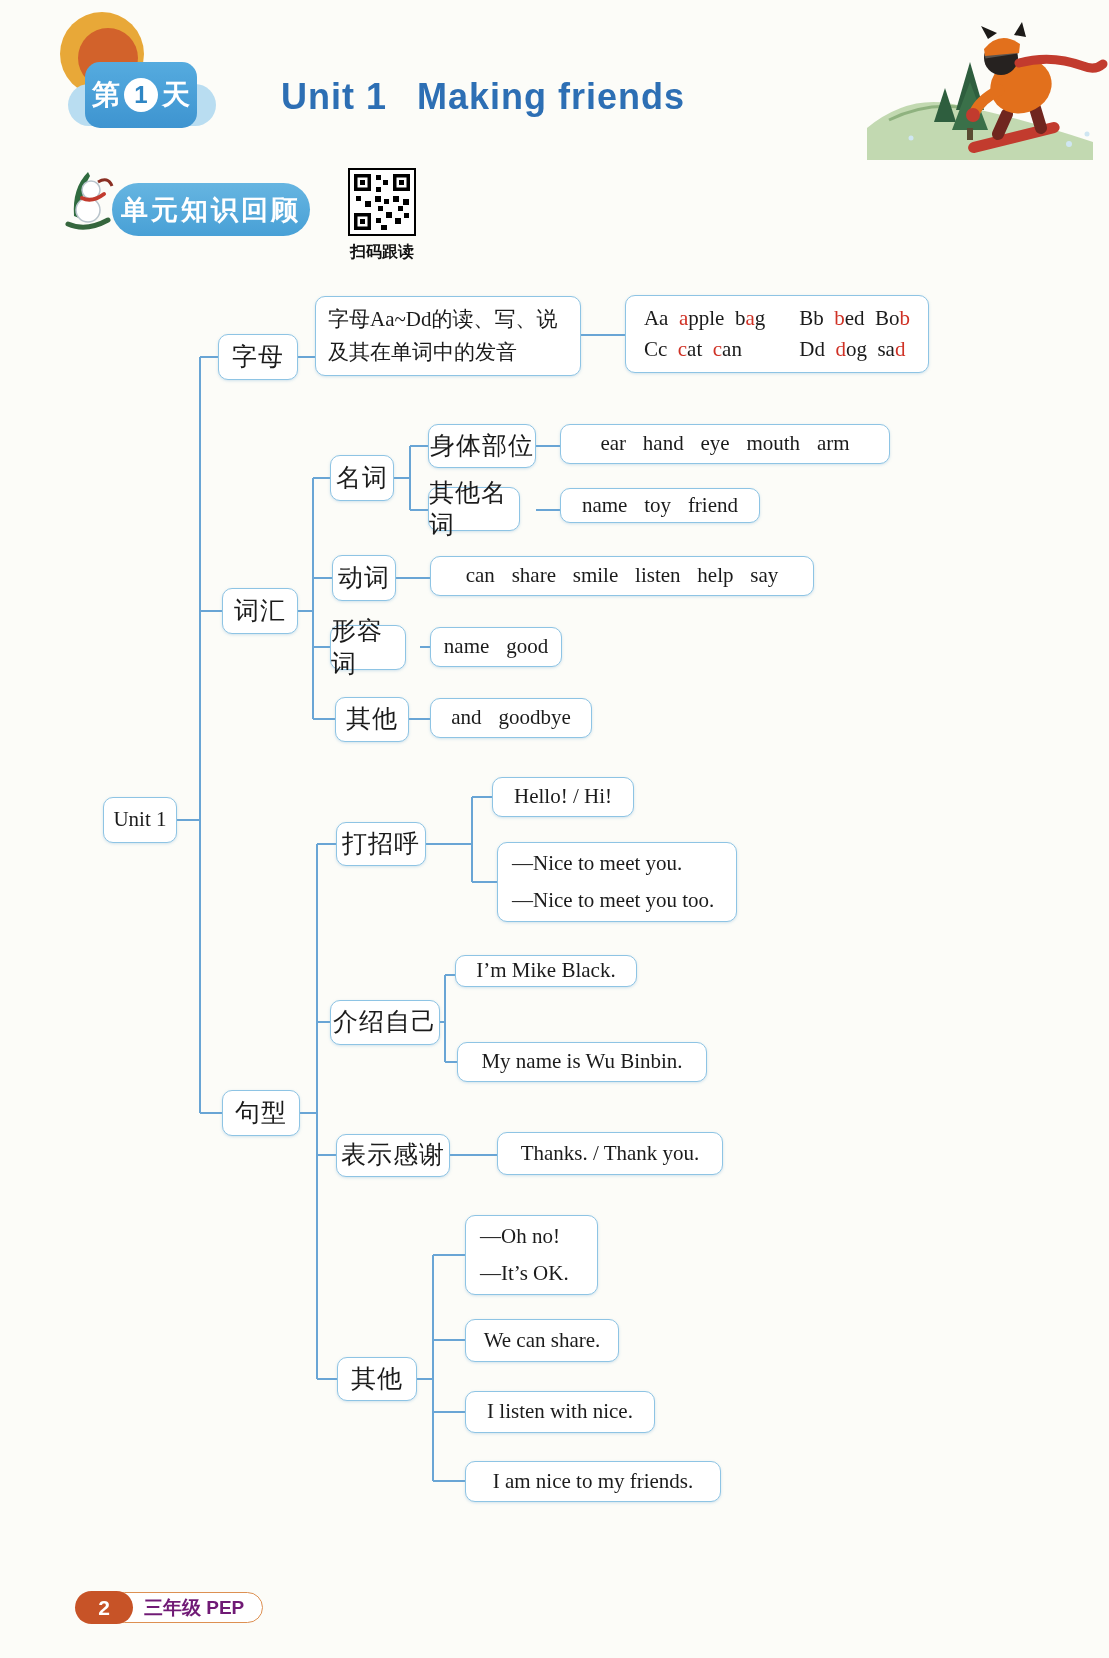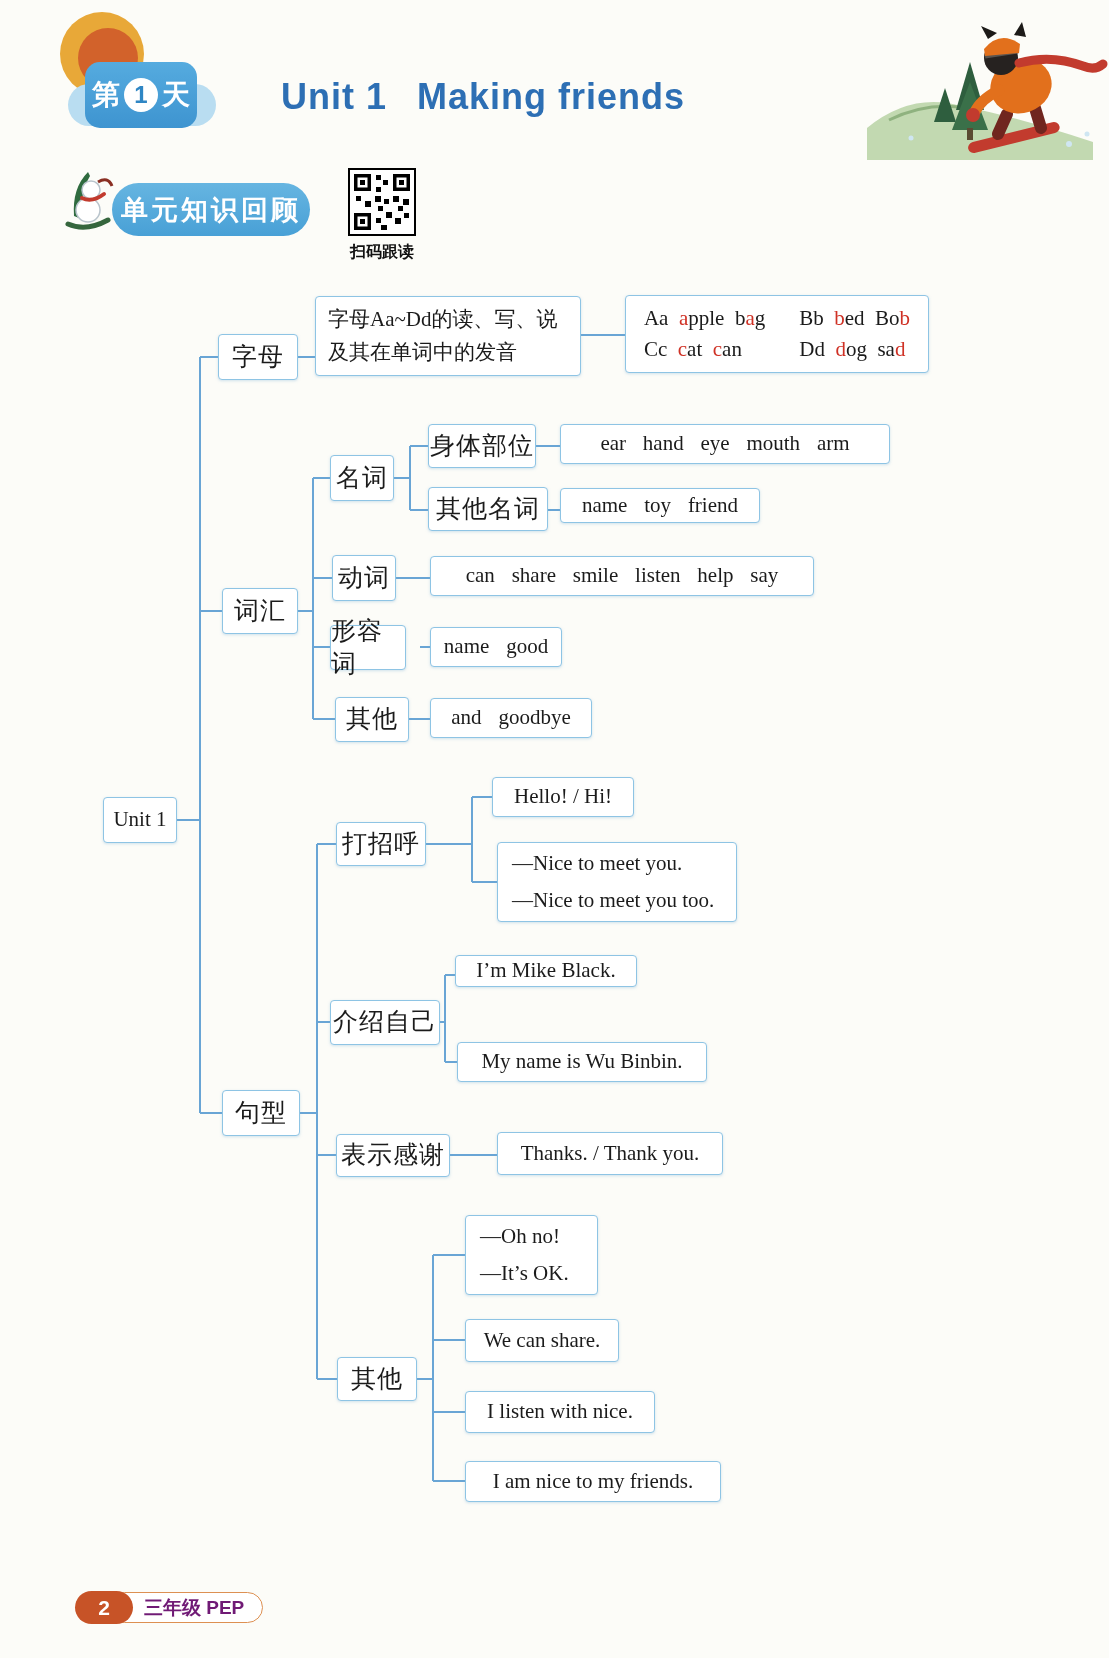--- a/index.html
+++ b/index.html
@@ -20,21 +20,21 @@
   .section-badge{position:absolute;left:112px;top:183px;width:198px;height:53px;border-radius:27px;
                  background:linear-gradient(#66b5e1,#48a0d6);color:#fff;display:flex;align-items:center;justify-content:center;
                  font:bold 27px "Liberation Sans",sans-serif;letter-spacing:3px;z-index:2}
   .badge-icon{position:absolute;left:58px;top:166px;z-index:1}
   .qr{position:absolute;left:348px;top:168px}
   .qr-caption{position:absolute;left:340px;top:242px;width:84px;text-align:center;
               font:bold 16px "Liberation Sans",sans-serif;color:#111}
   .illus{position:absolute;left:849px;top:16px}
   
   #wires{position:absolute;left:0;top:0;z-index:1}
-  .node{position:absolute;background:#fff;border:1.6px solid #8ec4e4;border-radius:4px;
+  .node{position:absolute;background:#fff;border:1.6px solid #8ec4e4;border-radius:10px;
         display:flex;align-items:center;justify-content:center;font-size:21px;line-height:1.3;
         box-shadow:0 1px 3px rgba(125,178,214,.35);z-index:2}
   .cn{font-size:25px;letter-spacing:1px}
   .words{word-spacing:.55em}
   .two{flex-direction:column;align-items:flex-start;justify-content:center;gap:9px;padding:6px 14px}
   .desc{flex-direction:column;align-items:flex-start;justify-content:center;gap:6px;padding:6px 12px}
   .phonics{display:grid;grid-template-columns:auto auto;column-gap:34px;row-gap:4px;
            align-content:center;white-space:pre;padding:0 2px}
   .red{color:#cf3125}
   
@@ -154,21 +154,21 @@
     <div><span>Aa  </span><span class="red">a</span><span>pple  b</span><span class="red">a</span><span>g</span></div>
     <div><span>Bb  </span><span class="red">b</span><span>ed  Bo</span><span class="red">b</span><span></span></div>
     <div><span>Cc  </span><span class="red">c</span><span>at  </span><span class="red">c</span><span>an</span></div>
     <div><span>Dd  </span><span class="red">d</span><span>og  sa</span><span class="red">d</span><span></span></div>
   </div>
 
   <div class="node cn" style="left:222px;top:588px;width:76px;height:46px">词汇</div>
   <div class="node cn" style="left:330px;top:455px;width:64px;height:46px">名词</div>
   <div class="node cn" style="left:428px;top:424px;width:108px;height:44px">身体部位</div>
   <div class="node words" style="left:560px;top:424px;width:330px;height:40px">ear hand eye mouth arm</div>
-  <div class="node cn" style="left:428px;top:487px;width:120px;height:44px">其他名词</div>
+  <div class="node cn" style="left:428px;top:487px;width:92px;height:44px">其他名词</div>
   <div class="node words" style="left:560px;top:488px;width:200px;height:35px">name toy friend</div>
   <div class="node cn" style="left:332px;top:555px;width:64px;height:46px">动词</div>
   <div class="node words" style="left:430px;top:556px;width:384px;height:40px">can share smile listen help say</div>
   <div class="node cn" style="left:330px;top:625px;width:76px;height:45px">形容词</div>
   <div class="node words" style="left:430px;top:627px;width:132px;height:40px">name good</div>
   <div class="node cn" style="left:335px;top:697px;width:74px;height:45px">其他</div>
   <div class="node words" style="left:430px;top:698px;width:162px;height:40px">and goodbye</div>
 
   <div class="node cn" style="left:222px;top:1090px;width:78px;height:46px">句型</div>
   <div class="node cn" style="left:336px;top:822px;width:90px;height:44px">打招呼</div>

